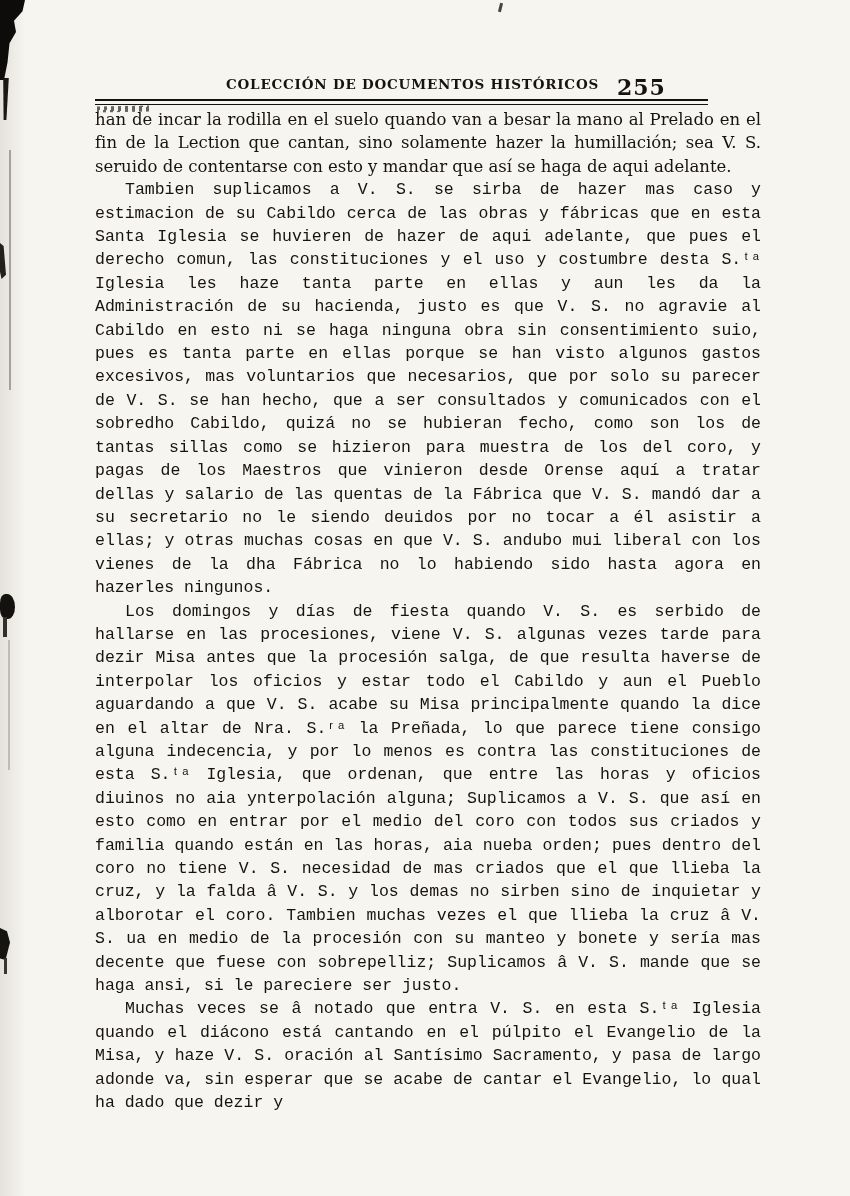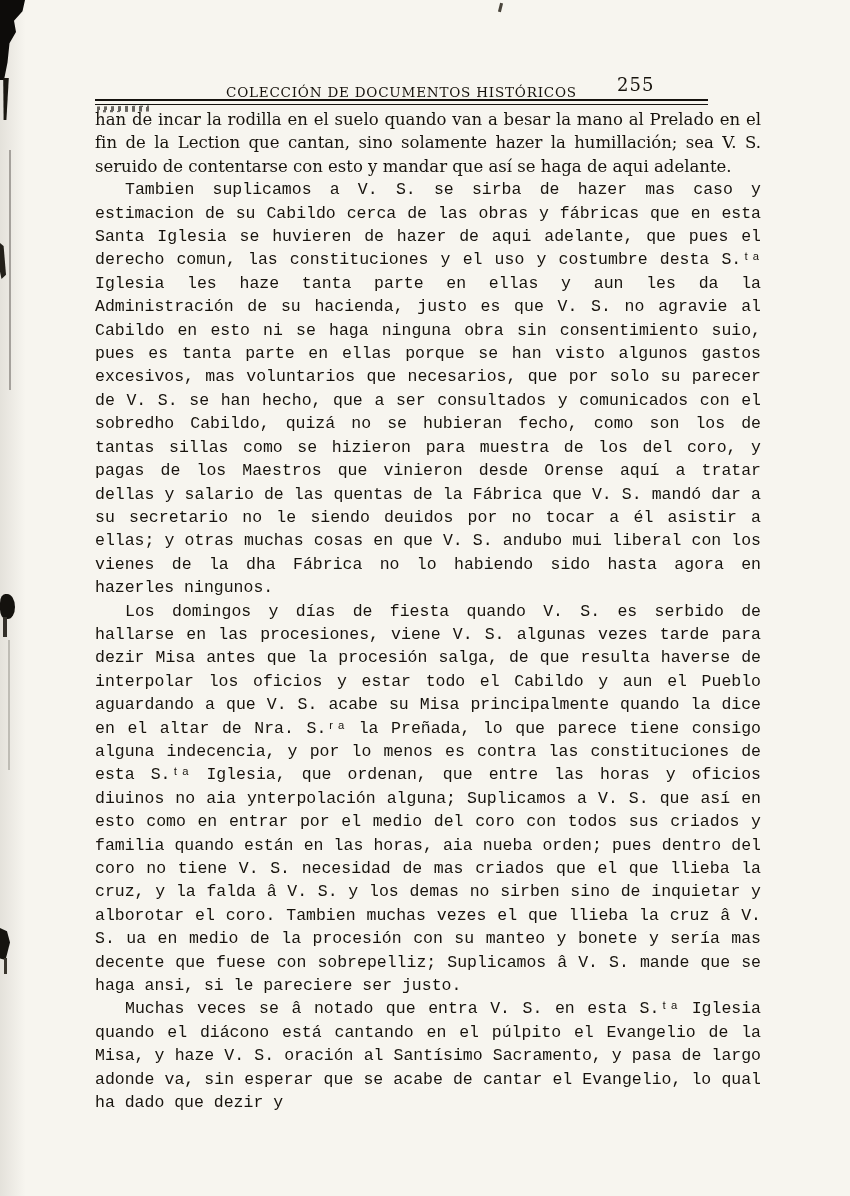--- a/index.html
+++ b/index.html
@@ -22,32 +22,33 @@
     position: absolute;
     left: 0; top: 0;
     width: 30px; height: 100%;
     background: linear-gradient(90deg, rgba(60,50,40,0.10), rgba(60,50,40,0) 85%);
     pointer-events: none;
   }
   
   .running-title {
     position: absolute;
     left: 226px;
-    top: 84px;
+    top: 76px;
     font-size: 13.5px;
-    font-weight: normal;
+    font-weight: bold;
     letter-spacing: 0.8px;
     white-space: nowrap;
   }
   .page-number {
     position: absolute;
     left: 617px;
     top: 74px;
-    font-size: 18px;
+    font-size: 22px;
     letter-spacing: 1px;
+    font-weight: bold;
   }
   .header-rule {
     position: absolute;
     left: 95px;
     top: 99px;
     width: 613px;
     height: 3px;
     border-top: 2px solid #15120e;
     border-bottom: 1px solid #15120e;
   }

